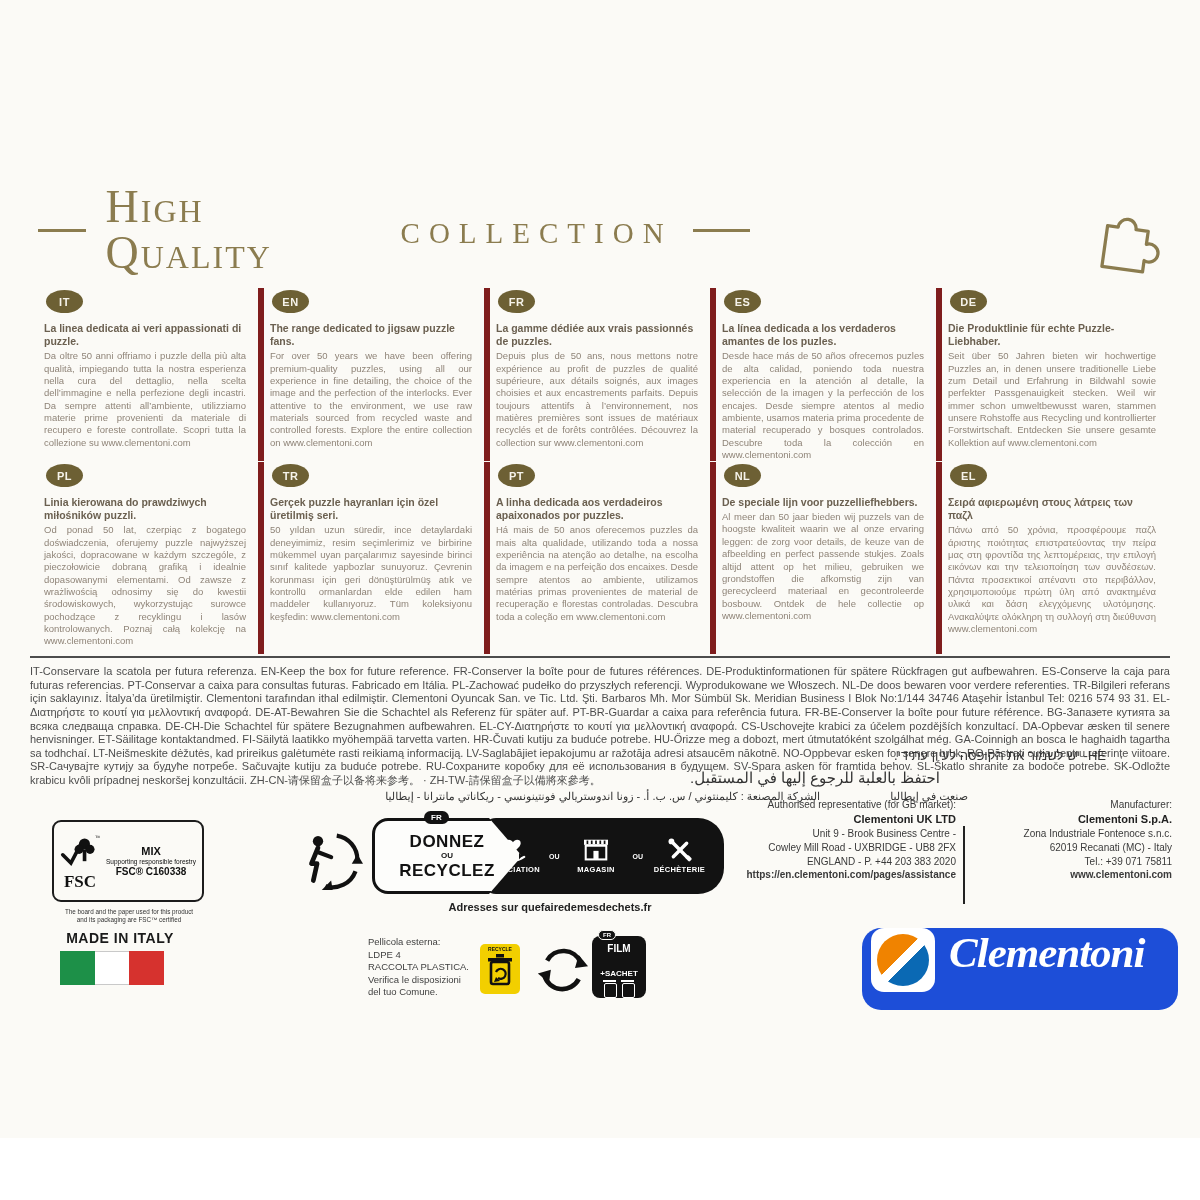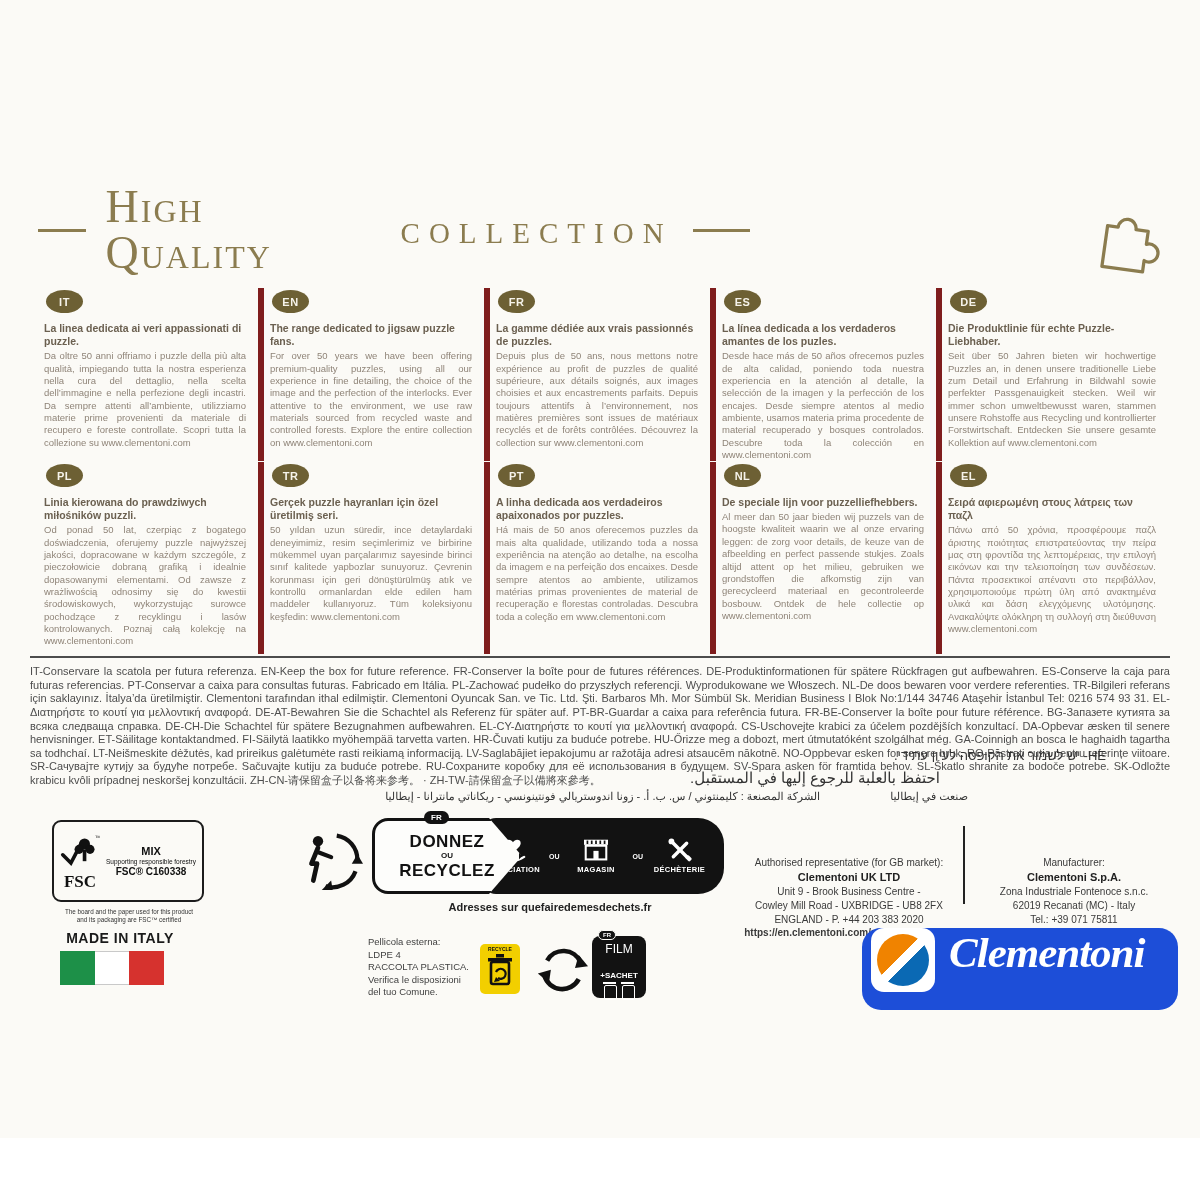--- a/index.html
+++ b/index.html
@@ -87,28 +87,28 @@
   .sticker{position:absolute;left:480px;top:944px;width:40px;height:50px;background:#f2cf00;
     border-radius:5px;display:flex;flex-direction:column;align-items:center;padding-top:2px;
     box-sizing:border-box;}
   .sticker-label{font-size:5px;font-weight:bold;color:#111;background:#f2cf00;}
   .loop-icon{position:absolute;left:536px;top:940px;}
   .film-box{position:absolute;left:592px;top:936px;width:54px;height:62px;background:#121212;
     border-radius:8px;color:#fff;display:flex;flex-direction:column;align-items:center;
     padding-top:7px;box-sizing:border-box;}
   .film-tab{position:absolute;left:6px;top:-6px;background:#121212;border:1px solid #fbfaf6;
     color:#fff;font-size:6px;font-weight:bold;padding:1px 4px;border-radius:5px;}
-  .film-l1{font-size:12px;font-weight:normal;line-height:1.1;}
+  .film-l1{font-size:10px;font-weight:bold;line-height:1.1;}
   .film-l2{font-size:8px;font-weight:bold;line-height:1.1;margin-bottom:4px;margin-top:16px;}
   .film-bins{display:flex;gap:5px;}
   .bin{width:11px;height:13px;border:1.5px solid #fff;border-radius:2px;position:relative;}
   .bin:before{content:"";position:absolute;left:-2px;top:-4px;width:13px;height:2px;background:#fff;}
 
   
-  .addr{position:absolute;top:856px;font-size:10px;color:#3a3a3a;line-height:1.38;text-align:center;}
+  .addr{position:absolute;top:798px;font-size:10px;color:#3a3a3a;line-height:1.38;text-align:right;}
   .addr.gb{left:742px;width:214px;}
   .addr.mf{left:976px;width:196px;}
   .addr .name{font-weight:bold;font-size:11px;color:#222;}
   .addr .url{font-weight:bold;}
   .addr-divider{position:absolute;left:963px;top:826px;width:2px;height:78px;background:#222;}
 
   
   .logo{position:absolute;left:862px;top:928px;width:316px;height:82px;background:#1d4ed8;
     border-radius:19px;display:flex;align-items:flex-start;}
   .logo-ballbox{width:64px;height:64px;background:#fff;border-radius:13px;margin-left:9px;

